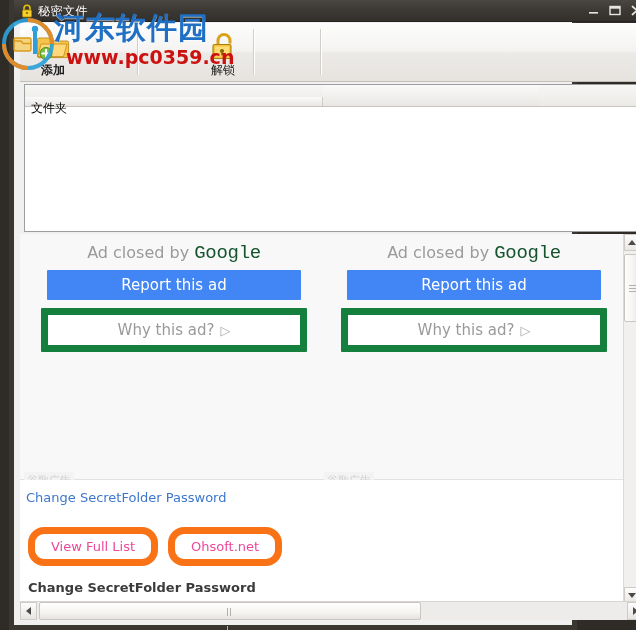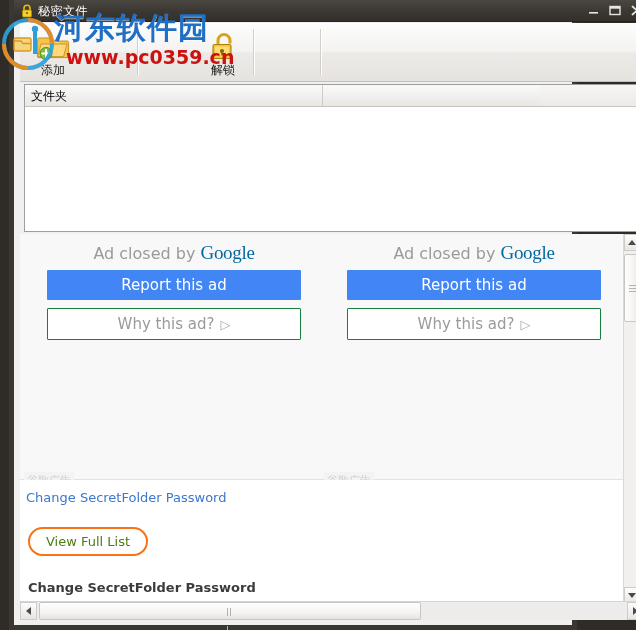--- a/index.html
+++ b/index.html
@@ -164,21 +164,21 @@
     box-sizing: border-box;
     border-right: 1px solid #cfccc7;
     font-size: 12px;
     color: #000000;
     padding: 3px 0 0 6px;
     font-family: "DejaVu Sans", sans-serif;
     background: linear-gradient(to bottom, #fafaf9 0%, #e9e7e4 100%);
     cursor: default;
     white-space: nowrap;
   }
-  .lv-col.c0 { width: 298px; }
+  .lv-col.c0 { width: 298px; margin-top: 12px; }
   .lv-col.c1 { width: 102px; }
   .lv-col.c2 { width: 216px; border-right: none; }
   .lv-body {
     height: 126px;
     background: #ffffff;
   }
 
   
   .adpane {
     position: absolute;
@@ -207,22 +207,22 @@
   .ad-closed {
     text-align: center;
     padding-top: 8px;
     font-size: 16px;
     color: #9a9a9a;
     font-family: "DejaVu Sans", sans-serif;
     white-space: nowrap;
   }
   .ad-closed .gword {
     font-size: 19px;
-    color: #0369a1;
-    font-family: Liberation Serif, serif;
+    color: #14532d;
+    font-family: Liberation Mono, monospace;
     letter-spacing: -0.3px;
   }
   .ad-report {
     margin: 6px auto 0 auto;
     width: 254px;
     height: 30px;
     background: #4285f4;
     color: #ffffff;
     font-size: 15px;
     display: flex;
@@ -230,21 +230,21 @@
     justify-content: center;
     border-radius: 1px;
     cursor: pointer;
     font-family: "DejaVu Sans", sans-serif;
   }
   .ad-why {
     margin: 8px auto 0 auto;
     width: 252px;
     height: 30px;
     background: #ffffff;
-    border: 1px solid #15803d;
+    border: 7px solid #15803d;
     color: #9a9a9a;
     font-size: 15px;
     display: flex;
     align-items: center;
     justify-content: center;
     gap: 6px;
     border-radius: 1px;
     cursor: pointer;
     font-family: "DejaVu Sans", sans-serif;
   }
@@ -281,25 +281,25 @@
     cursor: pointer;
     white-space: nowrap;
   }
   .pillrow {
     position: absolute;
     left: 8px; top: 47px;
     display: flex;
     gap: 10px;
   }
   .pill {
-    border: 2px solid #f97316;
+    border: 7px solid #f97316;
     border-radius: 16px;
     padding: 5px 16px;
     font-size: 13px;
-    color: #4d7c0f;
+    color: #ec4899;
     background: #ffffff;
     cursor: pointer;
     font-family: "DejaVu Sans", sans-serif;
     white-space: nowrap;
   }
   .bo-head {
     position: absolute;
     left: 8px; top: 100px;
     font-size: 13px;
     font-weight: bold;
@@ -448,21 +448,21 @@
         <span class="win-btn">
           <svg width="12" height="11" viewBox="0 0 12 11">
             <path d="M1.5 1.5 L10.5 9.5 M10.5 1.5 L1.5 9.5" stroke="#e8e4de" stroke-width="1.8" stroke-linecap="round"></path>
           </svg>
         </span>
       </div>
     </div>
 
     <div class="toolbar">
 
-      <div class="tb-item" style="left:6px;">
+      <div class="tb-item" style="left:6px;font-weight:bold;">
         <div class="tb-ico">
           <svg width="33" height="30" viewBox="0 0 33 30">
             <path d="M2 7 h10 l2.5 3 H30 a1.6 1.6 0 0 1 1.6 1.6 V25 a1.6 1.6 0 0 1 -1.6 1.6 H2 A1.6 1.6 0 0 1 0.4 25 V8.6 A1.6 1.6 0 0 1 2 7 z" fill="#f6c34b" stroke="#c08a14" stroke-width="0.9"></path>
             <path d="M4 13 h26 l-3.5 12.6 H0.8 z" fill="#ffd87a" stroke="#c08a14" stroke-width="0.8"></path>
             <circle cx="9" cy="22.5" r="6" fill="#7ec13c" stroke="#4d8a1a" stroke-width="1"></circle>
             <path d="M9 18.8 v7.4 M5.3 22.5 h7.4" stroke="#ffffff" stroke-width="2" stroke-linecap="round"></path>
           </svg>
         </div>
         <div class="tb-label">添加</div>
       </div>
@@ -527,20 +527,21 @@
         </div>
 
         <div class="ad-tag t1">谷歌广告</div>
         <div class="ad-tag t2">谷歌广告</div>
       </div>
 
       <div class="ad-bottom">
         <div class="bo-link">Change SecretFolder Password</div>
         <div class="pillrow">
           <div class="pill">View Full List</div>
+          <div class="pill">Ohsoft.net</div>
         </div>
         <div class="bo-head">Change SecretFolder Password</div>
       </div>
     </div>
 
     <div class="vscroll">
       <div class="sb-arrow up">
           <span class="gl"></span>
         </div>
       <div class="vthumb">

